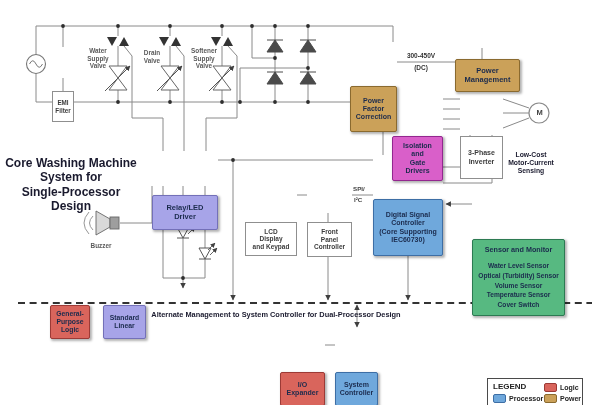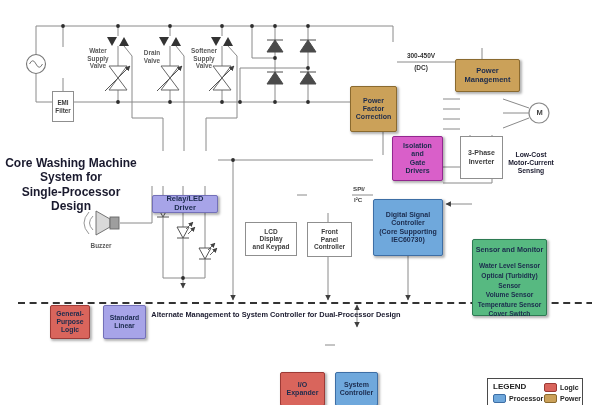--- a/index.html
+++ b/index.html
@@ -193,21 +193,21 @@
         <circle cx="308" cy="68" r="1.9"></circle>
       <circle cx="482" cy="62" r="1.9"></circle>
         <circle cx="233" cy="160" r="1.9"></circle>
       <circle cx="183" cy="278" r="1.9"></circle>
     </g>
   </svg>
 
   <div class="abs box white" style="left:52px;top:47px;width:22px;height:31px;font-size:6.3px;">EMI
 Filter</div>
 
-  <div class="abs box purple" style="left:152px;top:151px;width:66px;height:18px;font-size:7.5px;text-align:center;">Relay/LED
+  <div class="abs box purple" style="left:152px;top:151px;width:66px;height:35px;font-size:7.5px;text-align:center;">Relay/LED
 Driver</div>
 
   <div class="abs box red" style="left:50px;top:261px;width:40px;height:34px;font-size:6.8px;">General-
 Purpose
 Logic</div>
 
   <div class="abs box purple" style="left:103px;top:261px;width:43px;height:34px;font-size:6.8px;">Standard
 Linear</div>
 
   <div class="abs box tan" style="left:350px;top:42px;width:47px;height:46px;font-size:7px;">Power
@@ -231,21 +231,21 @@
 IEC60730)</div>
 
   <div class="abs box white" style="left:245px;top:178px;width:52px;height:34px;font-size:6.5px;">LCD
 Display
 and Keypad</div>
 
   <div class="abs box white" style="left:307px;top:178px;width:45px;height:35px;font-size:6.5px;">Front
 Panel
 Controller</div>
 
-  <div class="abs box green sensorbox" style="left:472px;top:195px;width:75px;height:77px;">
+  <div class="abs box green sensorbox" style="left:472px;top:195px;width:93px;height:77px;">
     <div class="sensor-title">Sensor and Monitor</div>
     <div class="sensor-item">Water Level Sensor</div>
     <div class="sensor-item">Optical (Turbidity) Sensor</div>
     <div class="sensor-item">Volume Sensor</div>
     <div class="sensor-item">Temperature Sensor</div>
     <div class="sensor-item">Cover Switch</div>
   </div>
 
   <div class="abs box red" style="left:280px;top:328px;width:45px;height:34px;font-size:7px;">I/O
 Expander</div>

